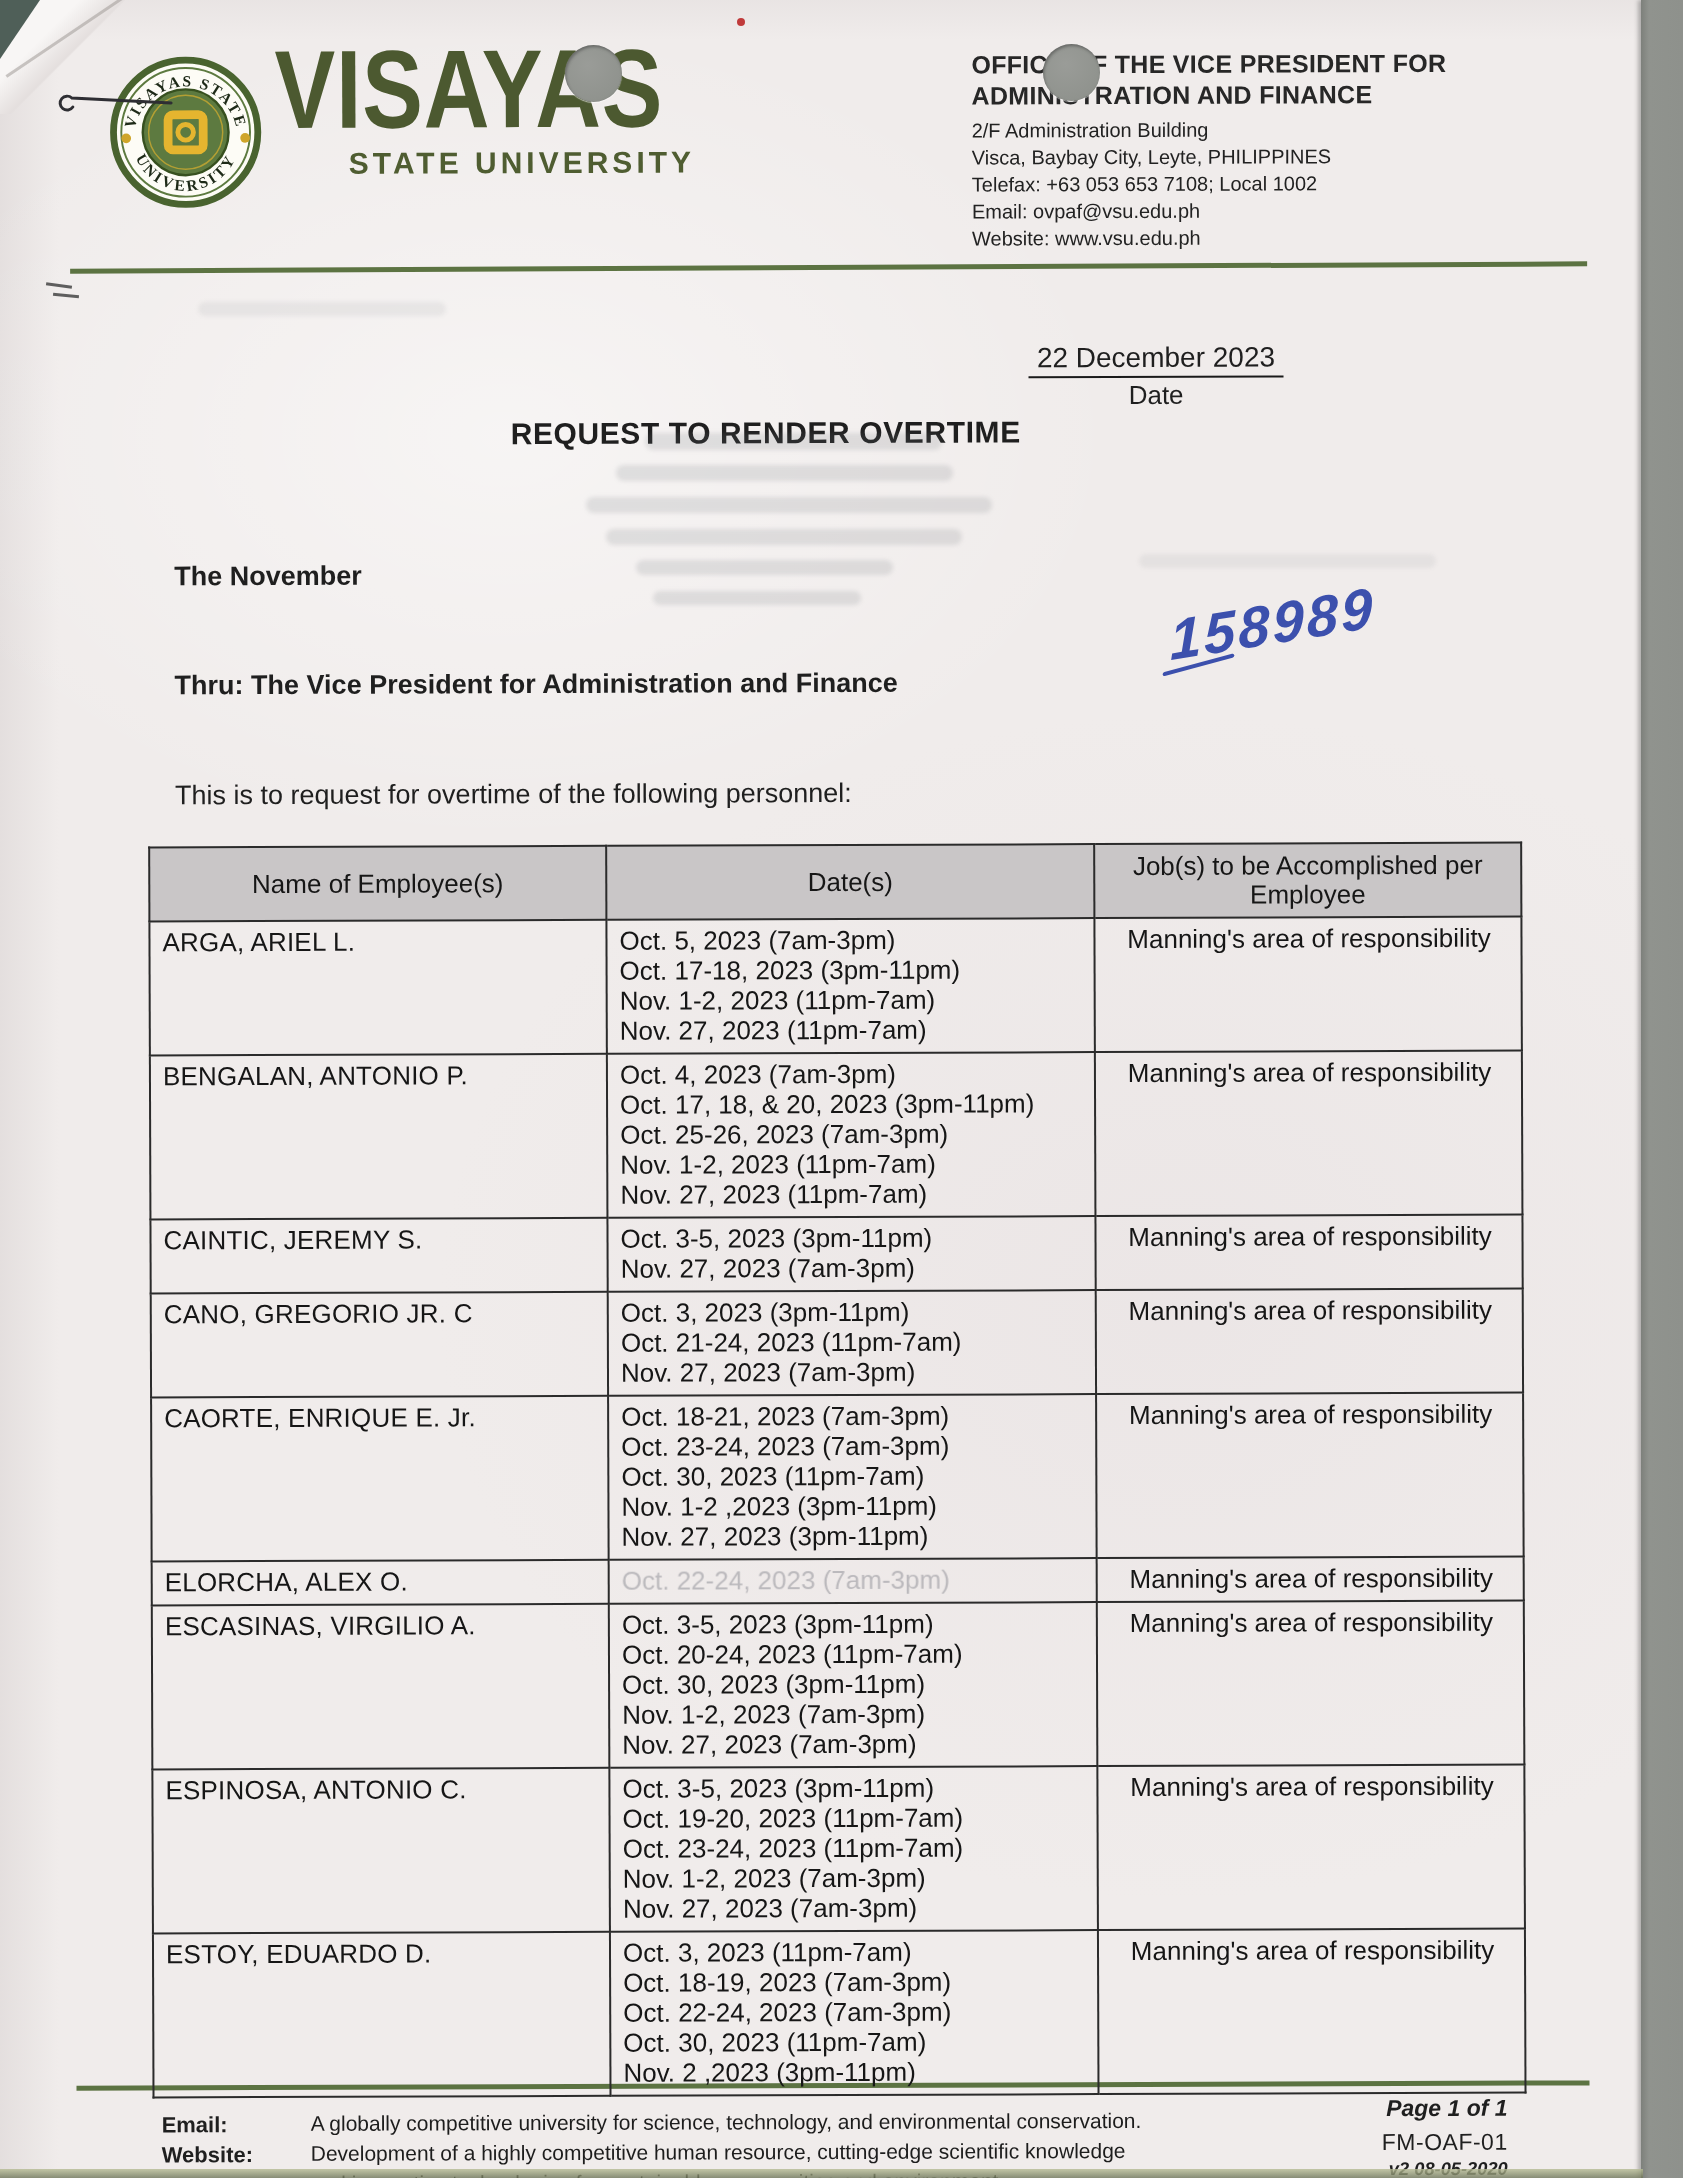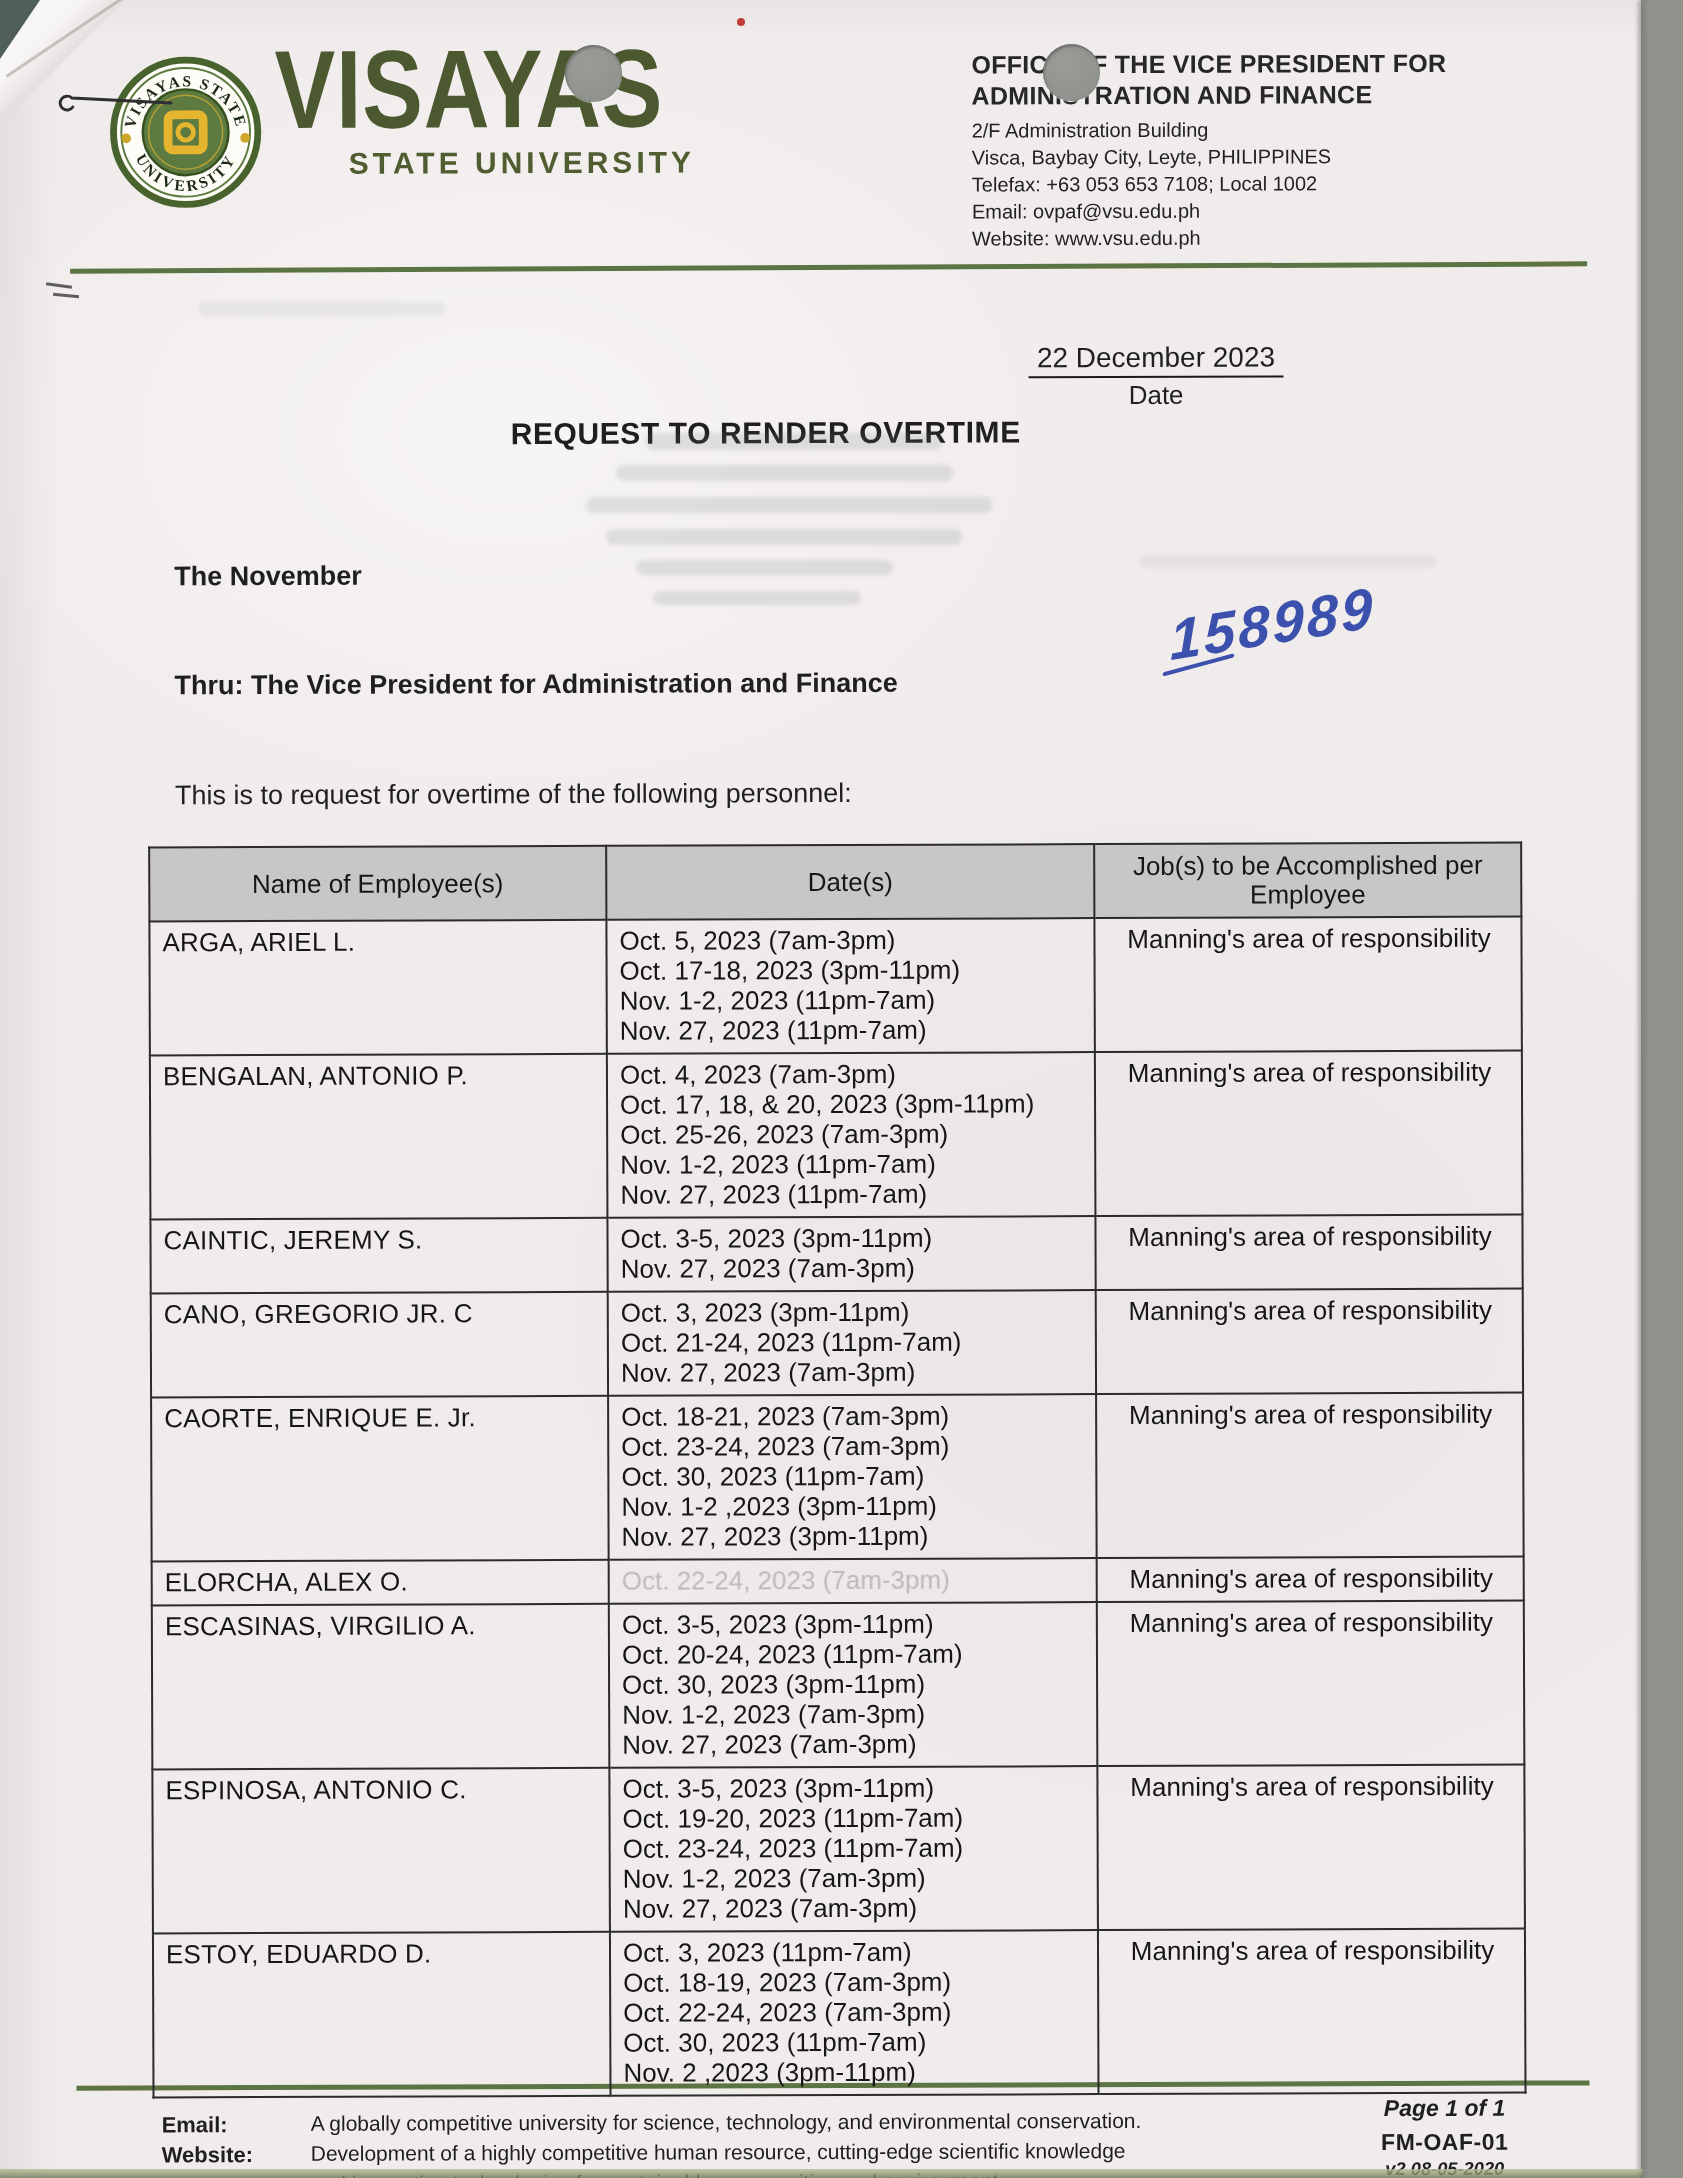--- a/index.html
+++ b/index.html
@@ -67,23 +67,23 @@
   table.ot td { padding:5px 10px 7px 12px; vertical-align:top; line-height:30px; }
   td.name-cell { padding-left:14px; letter-spacing:0.2px; }
   td.job-cell { vertical-align:middle; text-align:center; padding:5px 14px; }
   .date-line { white-space:nowrap; }
   .ghost { color:rgba(88,92,104,0.34); filter:blur(0.6px); }
 
   
   .footer-label { position:absolute; left:158px; font-size:22px; font-weight:700; z-index:3; }
   .footer-text  { position:absolute; left:307px; font-size:21px; font-weight:500; z-index:3; color:#1d1d1d; }
   .vision-y { top:2110px; } .mission-y { top:2140px; } .mission2-y { top:2170px; }
-  .footer-right { position:absolute; left:1322px; width:238px; text-align:center; z-index:3; }
+  .footer-right { position:absolute; left:1266px; width:238px; text-align:right; z-index:3; }
   .page-num { top:2097px; font-size:23px; font-style:italic; font-weight:600; }
-  .form-code { top:2131px; font-size:23px; font-weight:700; letter-spacing:0.5px; }
+  .form-code { top:2131px; font-size:23px; font-weight:400; letter-spacing:0.5px; }
   .form-ver { top:2160px; font-size:18.3px; font-style:italic; font-weight:600; }
 
   
   .scan-right { position:absolute; right:0; top:0; width:42px; height:2178px; z-index:6;
     background:linear-gradient(90deg,#7d807b 0,#90938e 8px,#8e918c 100%);
     box-shadow:-3px 0 4px rgba(60,60,60,0.35); }
   .scan-bottom { position:absolute; left:0; bottom:0; width:1643px; height:9px; z-index:6;
     background:linear-gradient(180deg,#b7bd95 0,#6e7559 100%); opacity:0.8; }
   .corner-tl { position:absolute; left:0; top:0; width:40px; height:59px; z-index:5;
     background:#31443c; clip-path:polygon(0 0,100% 0,0 100%); opacity:0.85; }

